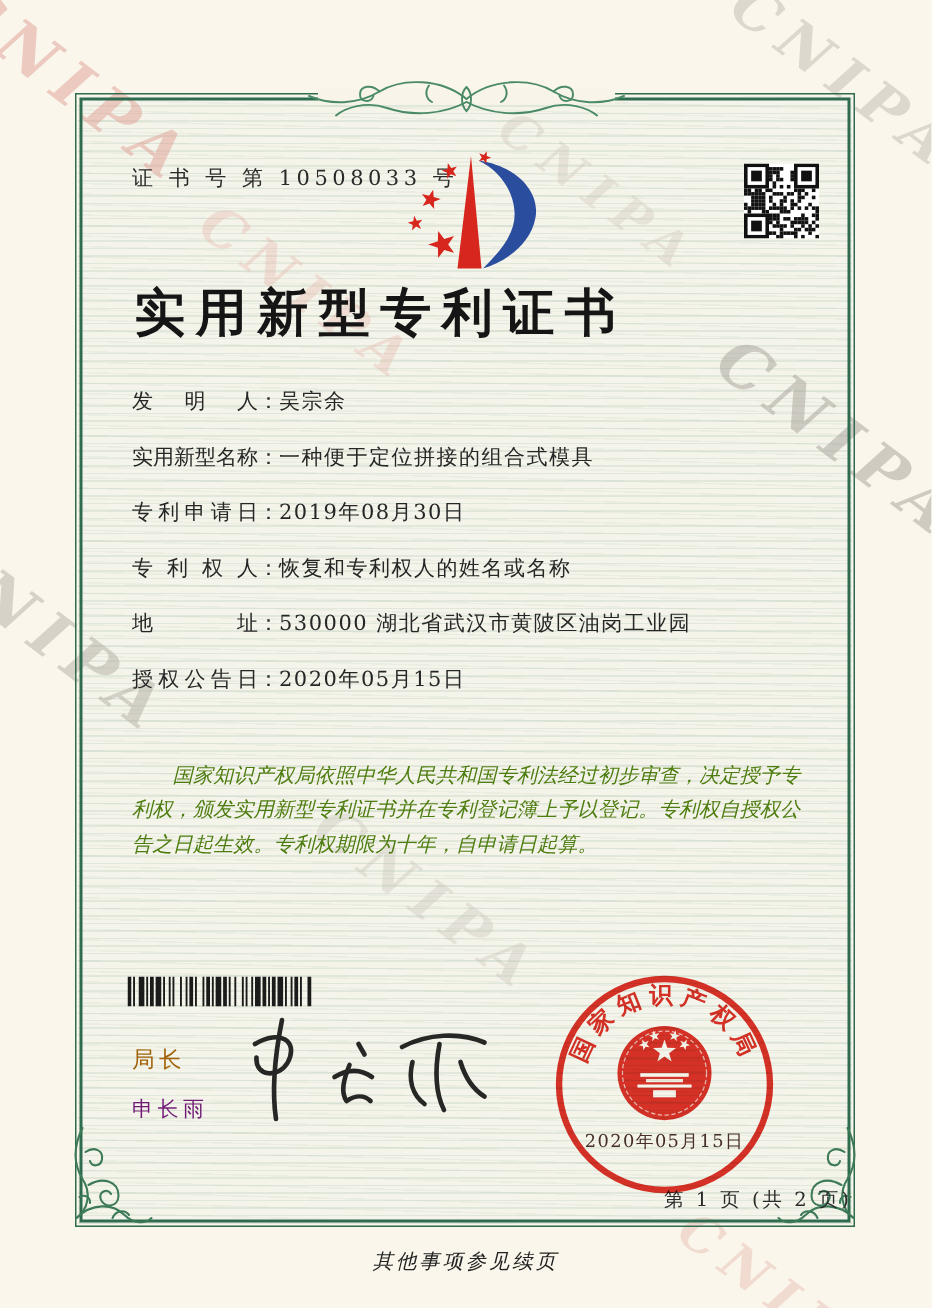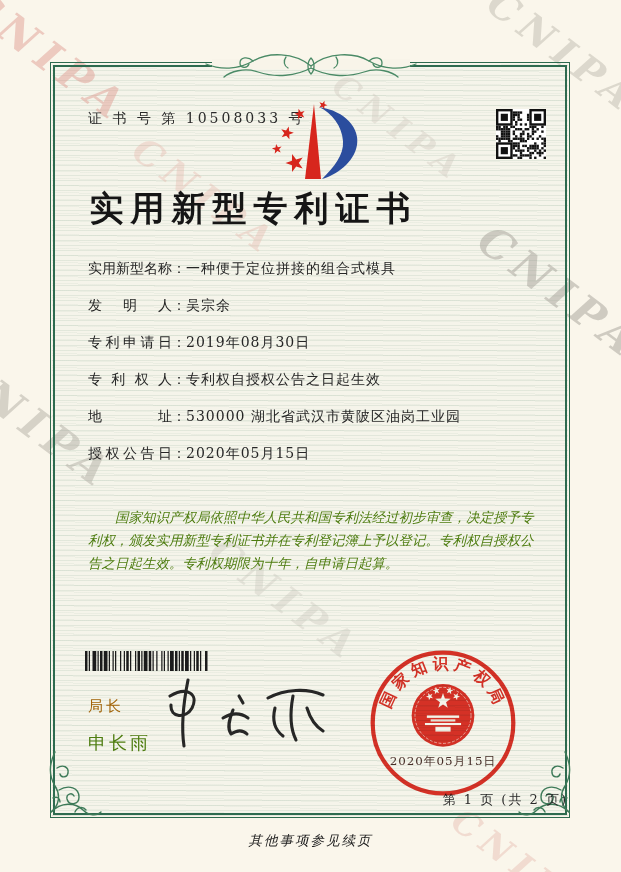--- a/index.html
+++ b/index.html
@@ -35,21 +35,21 @@
   .fcolon{display:inline-block;width:14px;}
   .fvalue{letter-spacing:1px;}
   .grant-row{display:flex;gap:20px;height:37px;line-height:20px;white-space:nowrap;}
 
   .body-text{position:absolute;left:88px;top:506px;width:448px;font-size:13.5px;line-height:23px;
     color:#4d7c0f;font-style:italic;}
   .body-text p{margin:0;text-indent:2em;}
 
   .barcode{position:absolute;left:85px;top:651px;}
   .signer-title{position:absolute;left:88px;top:697px;font-size:15px;letter-spacing:3px;color:#a16207;}
-  .signer-name{position:absolute;left:88px;top:731px;font-size:18px;letter-spacing:3px;color:#4d7c0f;}
+  .signer-name{position:absolute;left:88px;top:731px;font-size:14px;letter-spacing:3px;color:#701a75;}
   .signature{position:absolute;left:155px;top:666px;}
 
   .seal{position:absolute;left:367px;top:647px;z-index:4;opacity:.93;mix-blend-mode:multiply;}
 
   .page-info{position:absolute;left:50px;top:791px;width:518px;text-align:right;font-size:13px;color:#2a2a2a;letter-spacing:2px;}
   .continuation{position:absolute;left:0;top:832px;width:621px;text-align:center;font-size:13.5px;
     font-style:italic;color:#222;letter-spacing:2px;}
 
   .ornament-top{position:absolute;left:196px;top:46px;}
   .corner-fl{position:absolute;}
@@ -288,24 +288,24 @@
         <rect x="15" y="1" width="5" height="5" fill="#fff"></rect>
         <rect x="16" y="2" width="3" height="3" fill="#111"></rect>
         <rect x="0" y="14" width="7" height="7" fill="#111"></rect>
         <rect x="1" y="15" width="5" height="5" fill="#fff"></rect>
         <rect x="2" y="16" width="3" height="3" fill="#111"></rect>
       </svg>
 
     <div class="title">实用新型专利证书</div>
 
     <div class="fields">
+      <div class="frow"><span class="flabel">发明人</span><span class="fcolon">：</span><span class="fvalue">吴宗余</span></div>
       <div class="frow"><span class="flabel">实用新型名称</span><span class="fcolon">：</span><span class="fvalue">一种便于定位拼接的组合式模具</span></div>
-      <div class="frow"><span class="flabel">发明人</span><span class="fcolon">：</span><span class="fvalue">吴宗余</span></div>
       <div class="frow"><span class="flabel">专利申请日</span><span class="fcolon">：</span><span class="fvalue">2019年08月30日</span></div>
-      <div class="frow"><span class="flabel">专利权人</span><span class="fcolon">：</span><span class="fvalue">专利权自授权公告之日起生效</span></div>
+      <div class="frow"><span class="flabel">专利权人</span><span class="fcolon">：</span><span class="fvalue">恢复和专利权人的姓名或名称</span></div>
       <div class="frow"><span class="flabel">地址</span><span class="fcolon">：</span><span class="fvalue">530000 湖北省武汉市黄陂区油岗工业园</span></div>
       <div class="grant-row">
         <span><span class="flabel">授权公告日</span><span class="fcolon">：</span><span class="fvalue">2020年05月15日</span></span>
       </div>
     </div>
 
     <div class="body-text">
       <p>国家知识产权局依照中华人民共和国专利法经过初步审查，决定授予专利权，颁发实用新型专利证书并在专利登记簿上予以登记。专利权自授权公告之日起生效。专利权期限为十年，自申请日起算。</p>
     </div>
 

